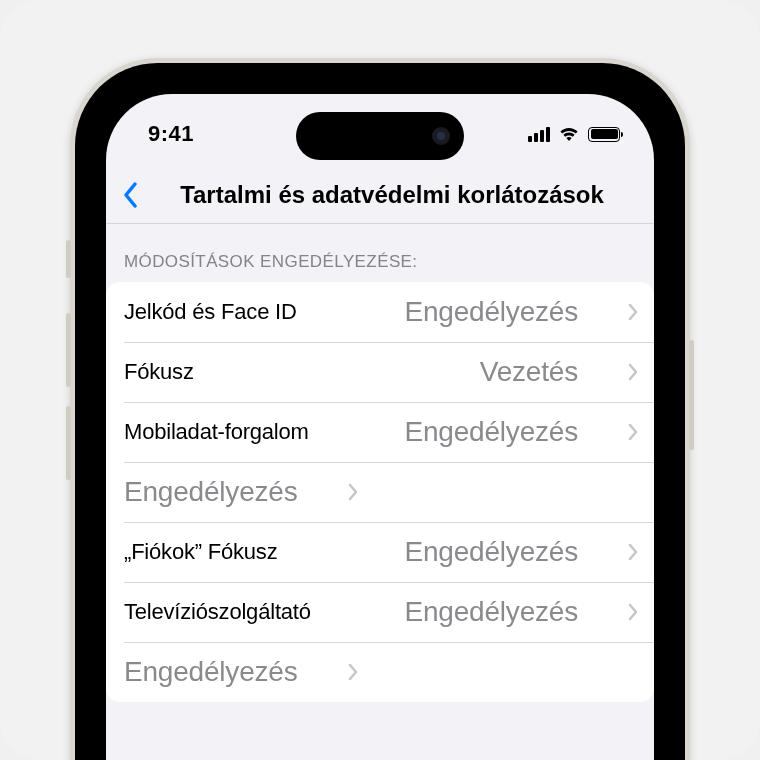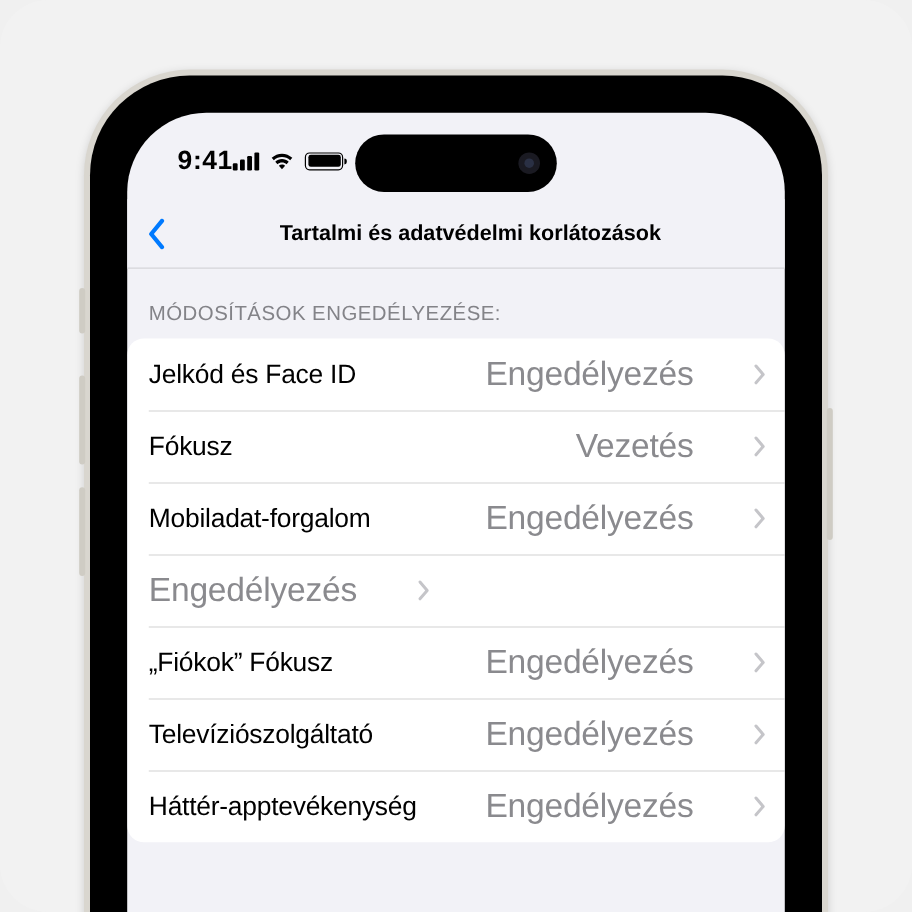--- a/index.html
+++ b/index.html
@@ -95,21 +95,21 @@
       border-radius: 50%;
       background: #2a3044;
     }
 
     
     .status-bar {
       position: relative;
       height: 72px;
       display: flex;
       align-items: center;
-      justify-content: flex-start;
+      justify-content: space-between;
       padding: 0 34px 0 42px;
     }
     .status-time {
       font-size: 22px;
       font-weight: 600;
       letter-spacing: 0.5px;
       color: #000;
       margin-top: 8px;
     }
     .status-icons {
@@ -175,21 +175,21 @@
       align-items:center;
       justify-content:center;
       flex-shrink:0;
     }
     .back-btn svg { display:block; }
     .nav-title {
       position:absolute;
       left:42px;
       right:18px;
       text-align:center;
-      font-size: 18px;
+      font-size: 24px;
       font-weight: 600;
       color: #000;
       white-space: nowrap;
       overflow: hidden;
     }
 
     
     .content {
       padding: 0 0;
       overflow: hidden;
@@ -342,21 +342,20 @@
               <div class="row-label">Televíziószolgáltató</div>
               <div class="row-value">Engedélyezés</div>
               <div class="chevron">
                 <svg width="10" height="18" viewBox="0 0 10 18">
                     <polyline points="2,2 8,9 2,16" fill="none" stroke="#c5c5c9" stroke-width="2.5" stroke-linecap="round" stroke-linejoin="round"></polyline>
                   </svg>
               </div>
             </div>
 
             <div class="row">
-              <div class="row-label">Háttér-apptevékenység</div>
               <div class="row-value">Engedélyezés</div>
               <div class="chevron">
                 <svg width="10" height="18" viewBox="0 0 10 18">
                     <polyline points="2,2 8,9 2,16" fill="none" stroke="#c5c5c9" stroke-width="2.5" stroke-linecap="round" stroke-linejoin="round"></polyline>
                   </svg>
               </div>
             </div>
 
           </div>
         </div>

